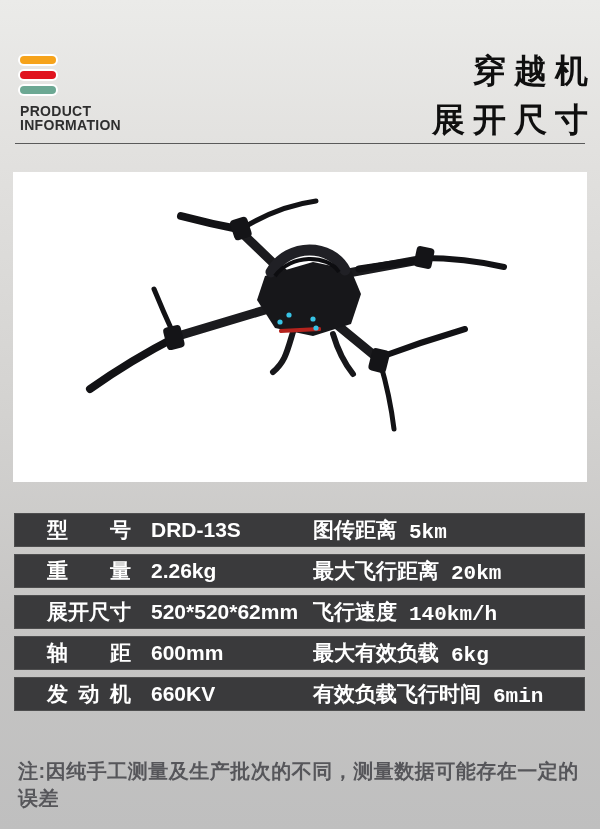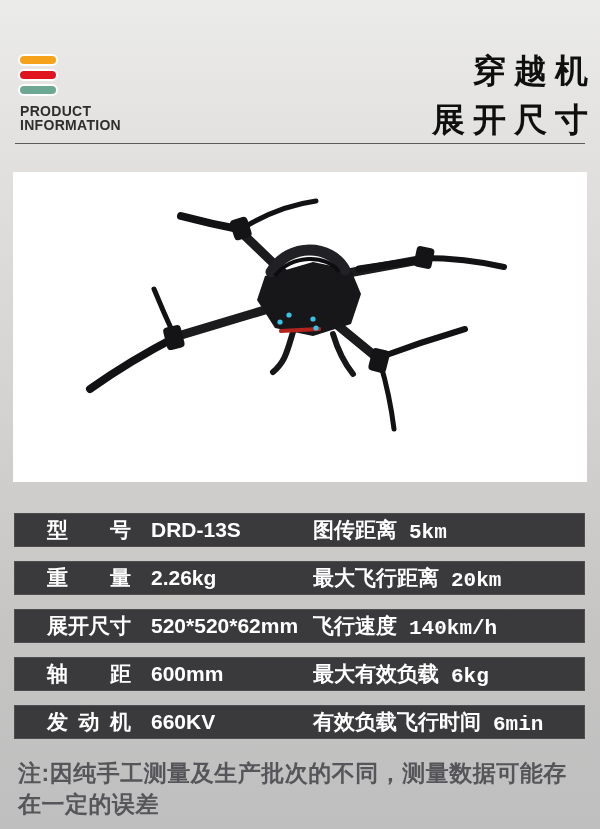--- a/index.html
+++ b/index.html
@@ -43,21 +43,21 @@
   
   .image-panel {
     position: absolute; left: 13px; top: 172px; width: 574px; height: 310px;
     background: #ffffff;
   }
   .image-panel svg { display: block; width: 574px; height: 310px; }
 
   
   .spec-table {
     position: absolute; left: 14px; top: 513px; width: 571px;
-    display: flex; flex-direction: column; gap: 14px;
+    display: flex; flex-direction: column; gap: 7px;
   }
   .spec-row {
     height: 34px; background: #3a3a3c;
     box-shadow: inset 0 0 0 1px rgba(255,255,255,0.10);
     display: flex; align-items: center;
     color: #ffffff; font-weight: 700; font-size: 21px;
   }
   .spec-cell-left {
     flex: 0 0 299px; display: flex; align-items: center; padding-left: 33px;
   }
@@ -68,21 +68,21 @@
     display: inline-block; width: 84px; white-space: nowrap;
     text-align: justify; text-align-last: justify;
   }
   .spec-value-left { margin-left: 20px; white-space: nowrap; text-align: center; }
   .spec-label-right { white-space: nowrap; }
   .spec-value-right { margin-left: 12px; white-space: nowrap; font-family: Liberation Mono, monospace; }
 
   
   .footnote {
     position: absolute; left: 18px; top: 758px; width: 570px;
-    font-size: 23px; font-weight: 700; color: #56565a; letter-spacing: 0.5px;
+    font-size: 20px; font-weight: 700; color: #56565a; letter-spacing: 0.5px;
   }
 </style>
 </head>
 <body>
 
 <div class="page">
 
   <div class="brand">
     <div class="brand-bars">
       <div class="brand-bar" style="background:#F6A31B"></div>

